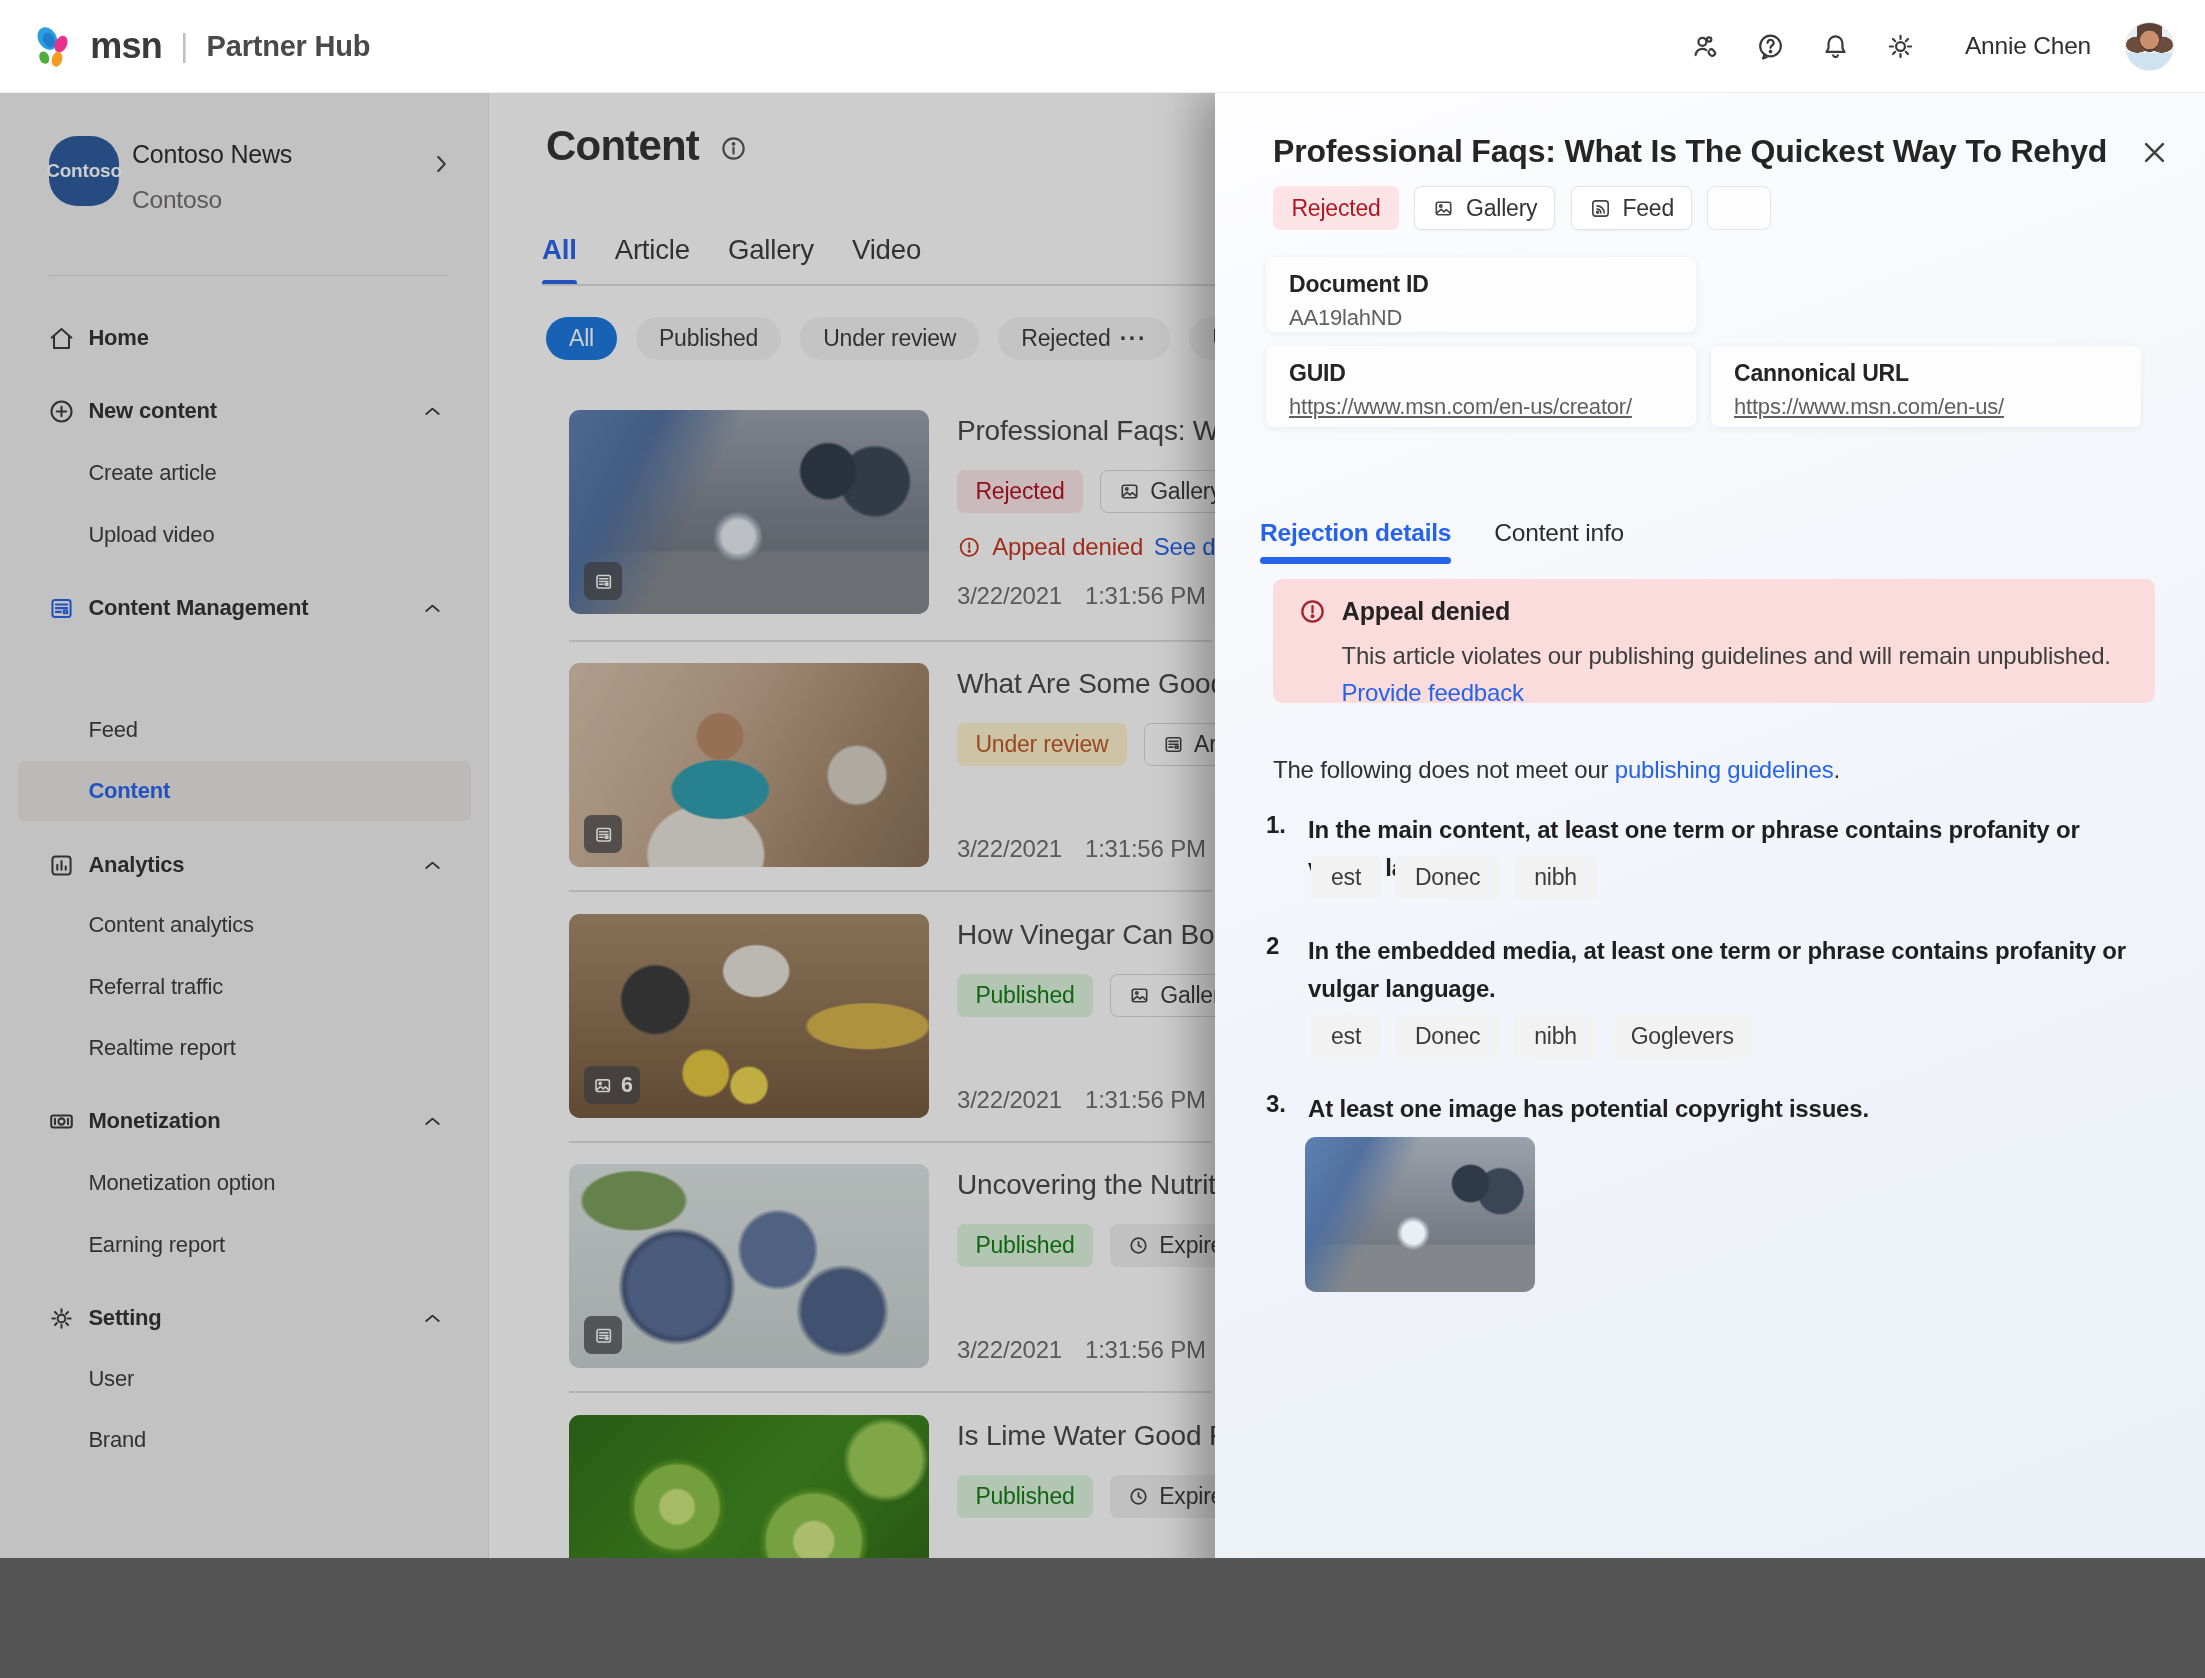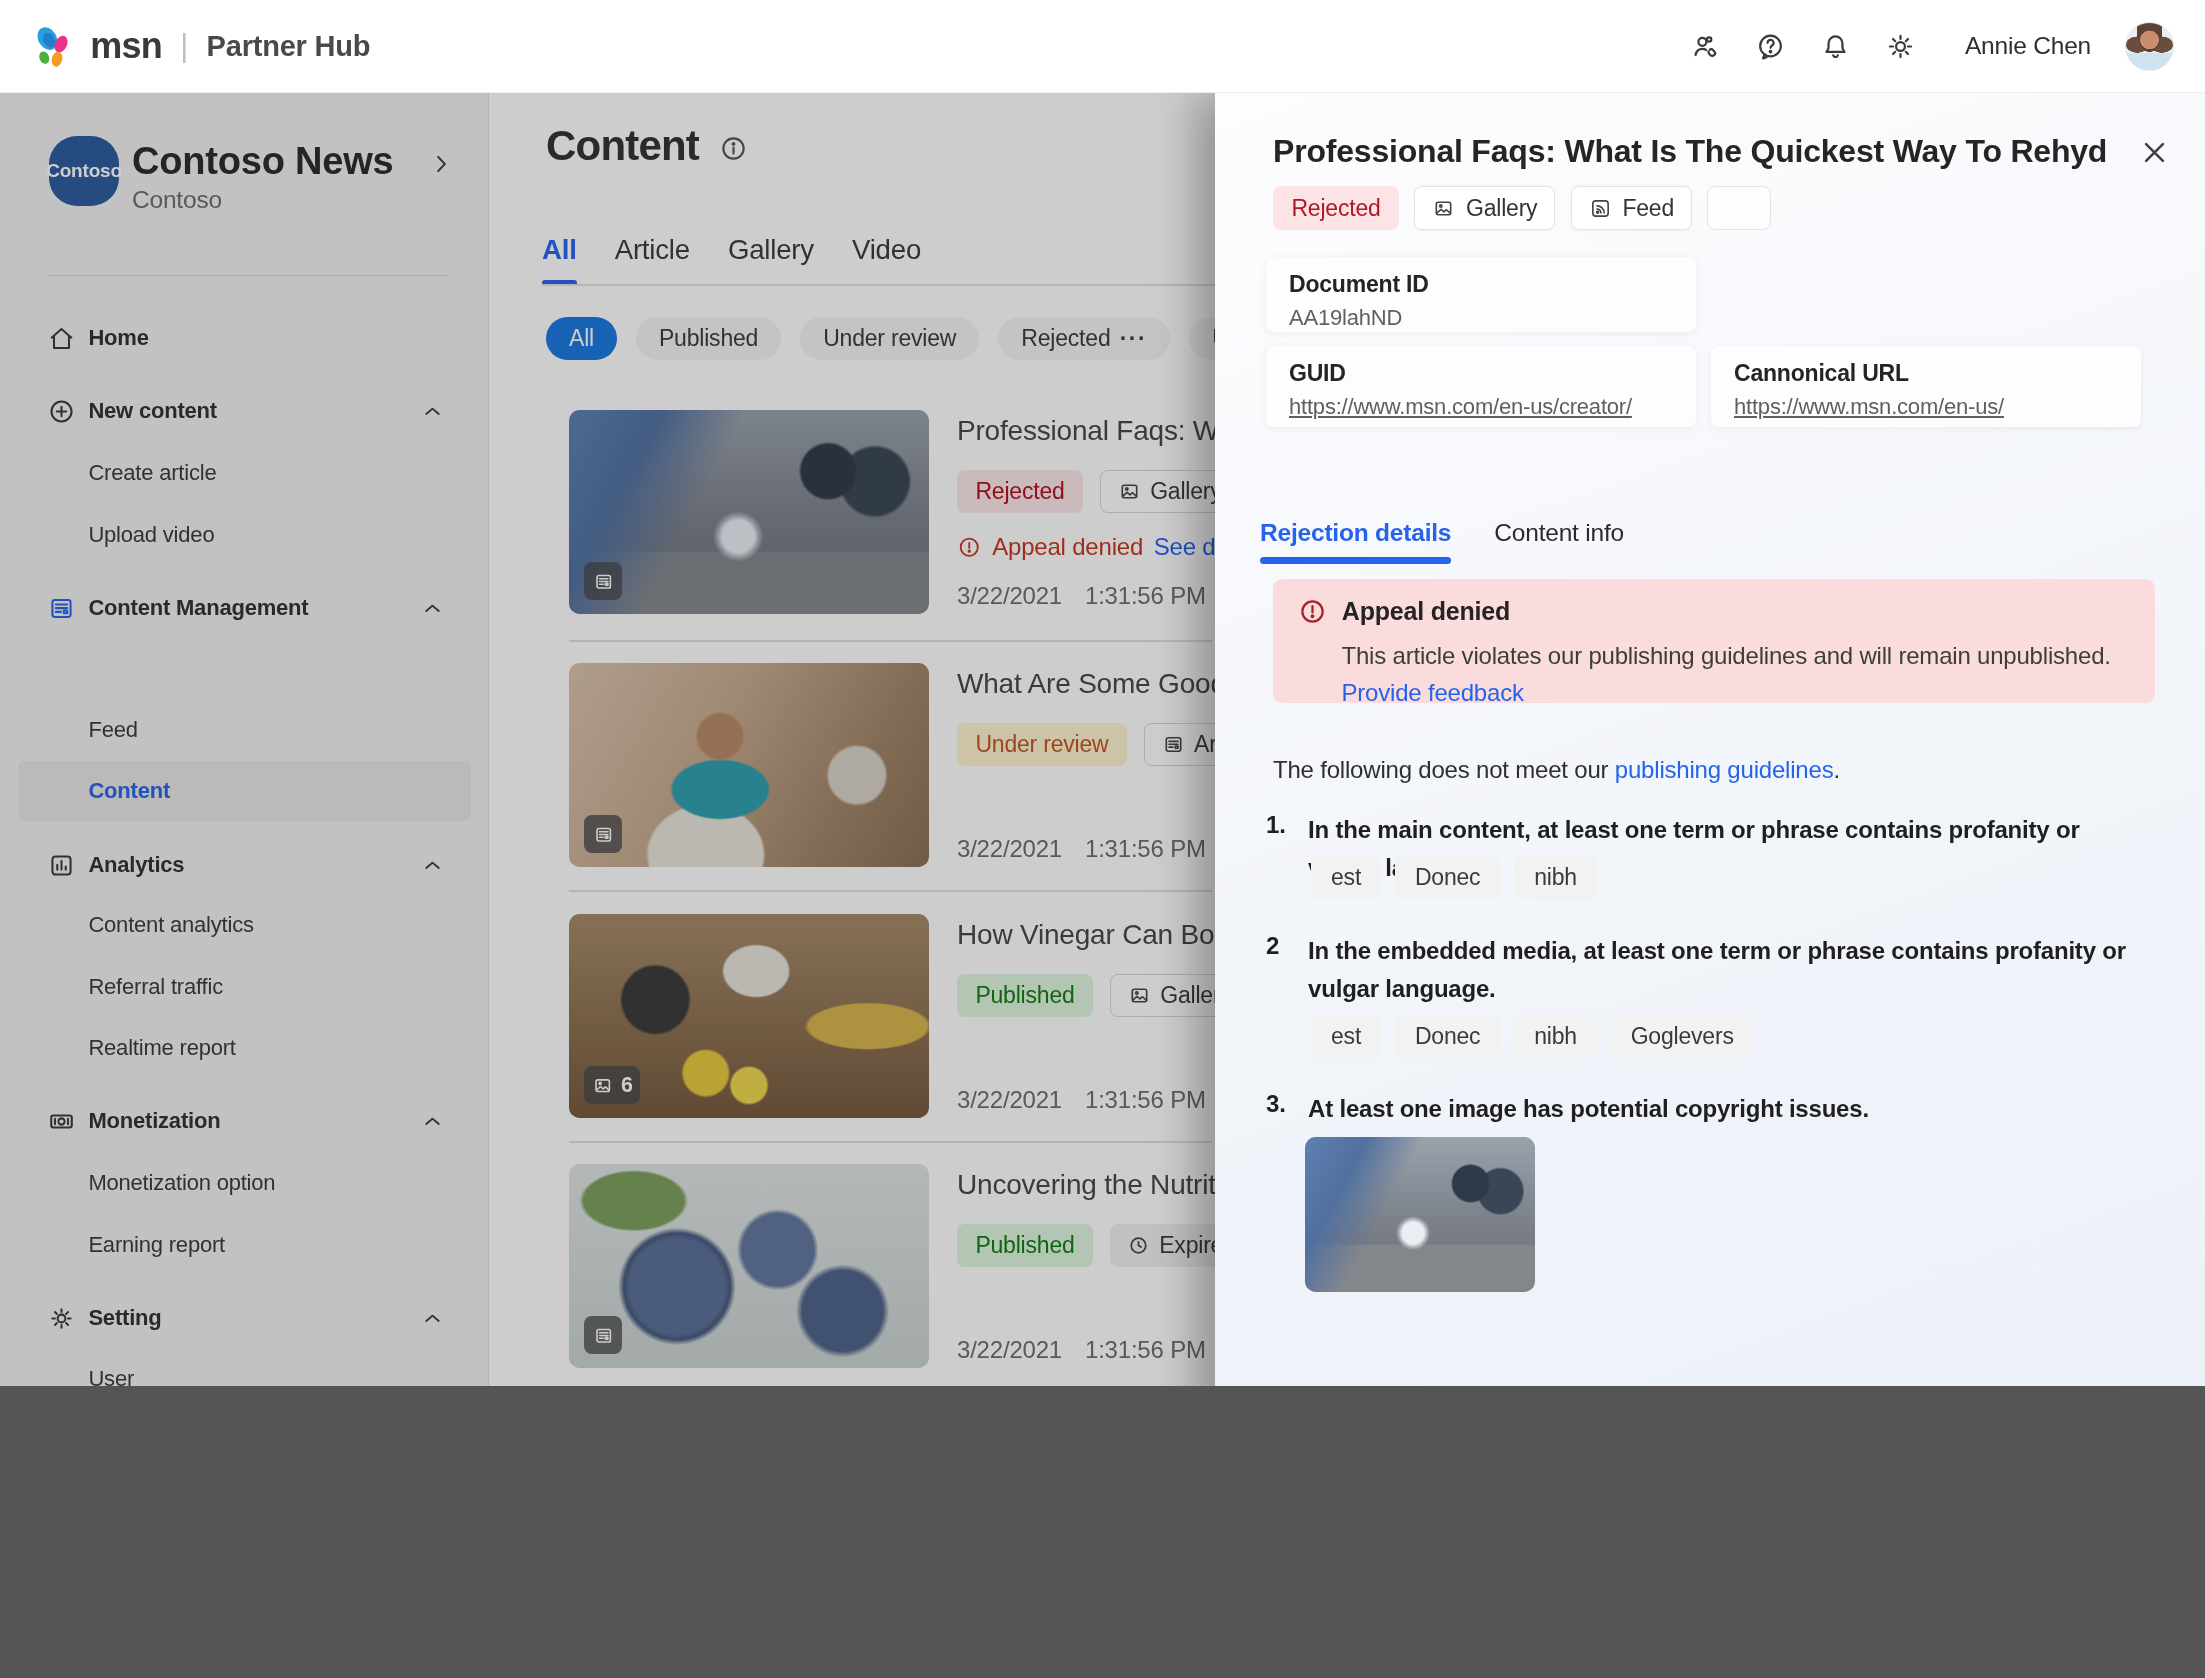--- a/index.html
+++ b/index.html
@@ -1,17 +1,17 @@
 <!DOCTYPE html>
 <html style="font-size:12.3px"><head>
 <meta charset="utf-8">
 <style>
   html,body{margin:0;padding:0;background:#555;}
   *{box-sizing:border-box;}
-  .root{position:relative;width:2205px;height:1386px;background:#fde047;overflow:hidden;
+  .root{position:relative;width:2205px;height:1558px;background:#fde047;overflow:hidden;
         font-family:"Liberation Sans","DejaVu Sans",sans-serif;letter-spacing:-0.2px;color:#323130;}
   svg{display:block;}
 
   
   .topbar{position:absolute;left:0;top:0;width:2205px;height:93px;background:#fff;z-index:30;
           display:flex;align-items:center;justify-content:space-between;padding:0 31px;border-bottom:0.8px solid #ededed;}
   .brand{display:flex;align-items:center;gap:15.3px;}
   .brand-msn{font-size:36px;font-weight:700;color:#3a3a3a;letter-spacing:-0.8px;}
   .brand-div{font-size:31px;font-weight:300;color:#bfbfbf;margin:0 3.1px;}
   .brand-prod{font-size:29px;font-weight:600;color:#4a4a4a;}
@@ -27,21 +27,21 @@
       radial-gradient(ellipse at 76% 46%, #6b4d3e 0 22%, transparent 23%),
       linear-gradient(180deg, transparent 64%, #cfe2ef 64%),
       #e9eef4;}
 
   
   .sidebar{position:absolute;left:0;top:93px;width:489px;height:1585px;background:#f3f2f1;z-index:1;
            border-right:0.8px solid #e3e1df;}
   .pub{position:absolute;left:0;top:0;width:100%;height:182px;cursor:pointer;}
   .pub-logo{position:absolute;left:49px;top:43px;width:70px;height:70px;border-radius:40%;background:#2a5a9e;
             display:flex;align-items:center;justify-content:center;color:#fff;font-size:19px;font-weight:600;}
-  .pub-name{position:absolute;left:132px;top:47px;font-size:38px;font-weight:700;color:#2b2b2b;}
+  .pub-name{position:absolute;left:132px;top:47px;font-size:25px;font-weight:400;color:#2b2b2b;}
   .pub-sub{position:absolute;left:132px;top:93px;font-size:24.5px;color:#6e6c6a;}
   .pub-chev{position:absolute;right:34px;top:58px;width:26px;height:26px;}
   .pub-chev svg{width:26px;height:26px;stroke:#484644;fill:none;stroke-width:2;stroke-linecap:round;stroke-linejoin:round;}
   .pub-divider{position:absolute;left:49px;top:182px;width:400px;height:0.8px;background:#d8d6d4;}
 
   .nav-item{position:absolute;left:18.4px;width:453px;height:60px;border-radius:6.1px;display:flex;align-items:center;cursor:pointer;}
   .nav-item .nicon{position:absolute;left:29px;width:29px;height:29px;}
   .nav-item .nicon svg{width:29px;height:29px;stroke:#3b3a39;fill:none;stroke-width:1.7;stroke-linecap:round;stroke-linejoin:round;}
   .nav-item .nicon.blue svg{stroke:#2563eb;}
   .nav-item .nlabel{position:absolute;left:70px;font-size:22px;color:#3b3a39;white-space:nowrap;}

